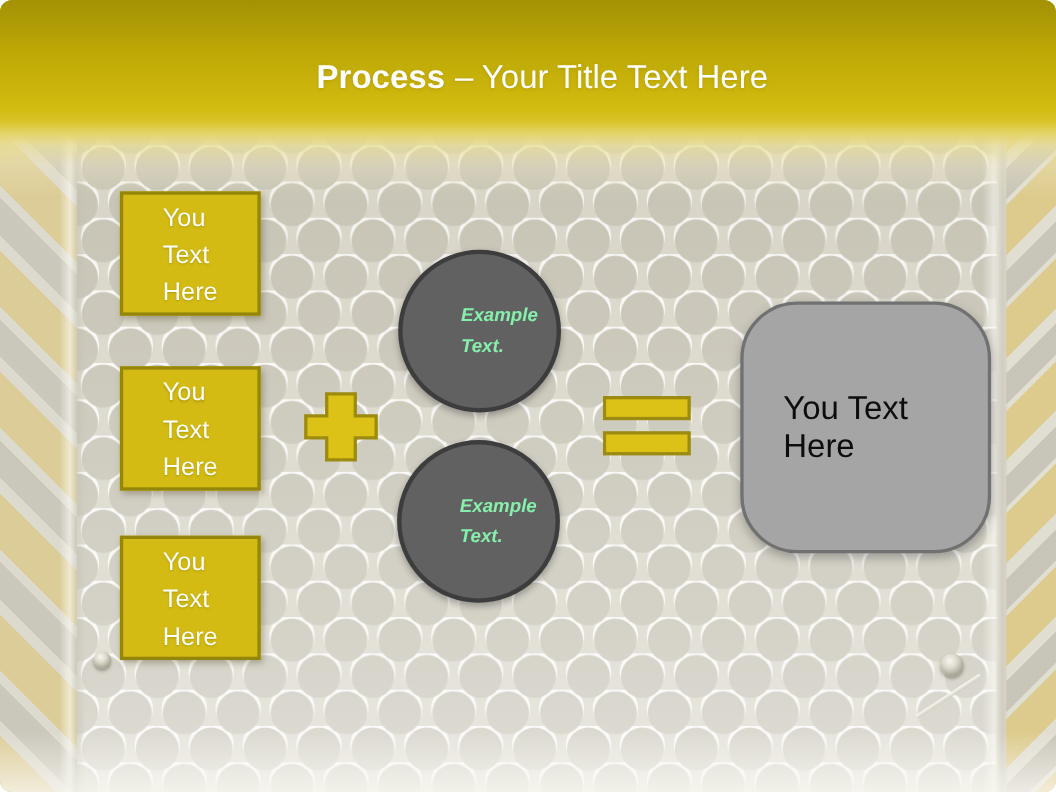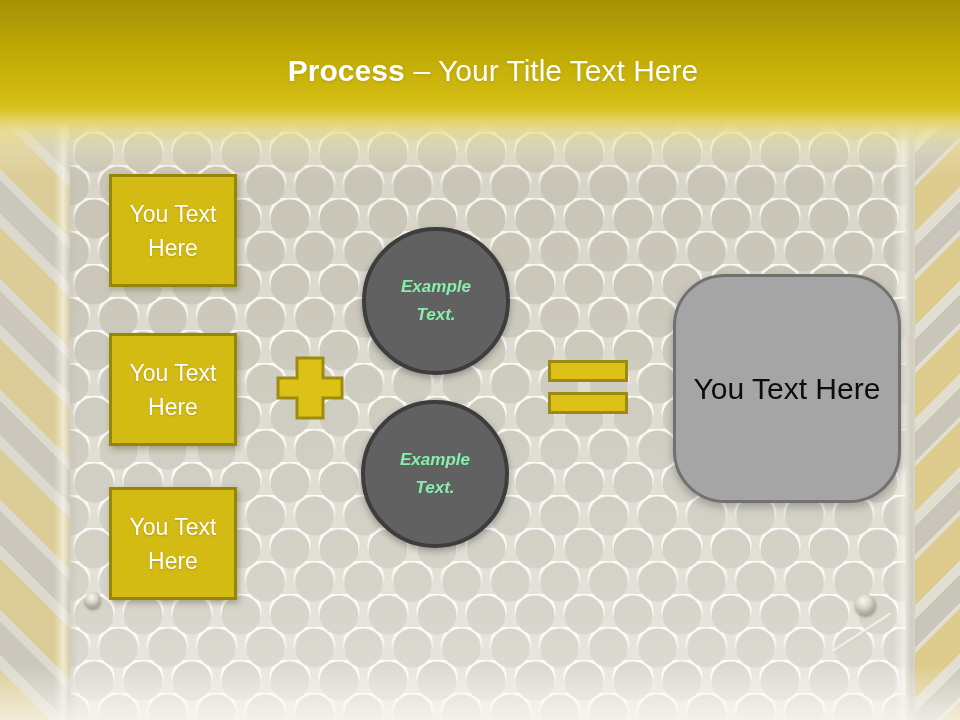--- a/index.html
+++ b/index.html
@@ -1,19 +1,20 @@
 <!DOCTYPE html>
 <html><head>
 <meta charset="utf-8">
 <style>
   html,body{margin:0;padding:0;background:#ffffff;}
   .slide{
     position:relative;width:960px;height:720px;overflow:hidden;
     background:#d9d6ca;
     font-family:"Liberation Sans", sans-serif;
+    border-radius:11px;
   }
 
   
   .stripes{position:absolute;top:0;height:100%;}
   .stripes-left{
     left:0;width:78px;
     background:
       linear-gradient(rgba(214,211,201,0.55), rgba(214,211,201,0.55)),
       repeating-linear-gradient(45deg,
         #e3c55c 0 36px, #e4e1d4 36px 46px, #bdb9ac 46px 70px, #e4e1d4 70px 78px);
@@ -80,21 +81,21 @@
   }
   .header h1{
     margin:0;padding:53px 0 0 26px;text-align:center;
     font-size:30px;line-height:36px;font-weight:normal;color:#ffffff;
     text-shadow:0 1px 3px rgba(120,100,0,0.25);
   }
   .header .t-bold{font-weight:bold;}
   .header .t-rest{margin-left:9px;}
 
   
-  .shape{position:absolute;z-index:5;display:flex;align-items:center;justify-content:center;text-align:center;box-sizing:border-box;}
+  .shape{position:absolute;z-index:5;display:flex;align-items:center;justify-content:center;text-align:left;box-sizing:border-box;padding-left:36px;}
   .ybox{
     left:109px;width:128px;height:113px;
     background:#d4bb13;border:3px solid #94850b;
     color:#ffffff;font-size:23px;line-height:34px;
     text-shadow:0 1px 2px rgba(90,75,0,0.3);
     box-shadow:2px 3px 6px rgba(70,62,20,0.35);
   }
   .ybox-1{top:174px;} .ybox-2{top:333px;} .ybox-3{top:487px;}
 
   .circle{

